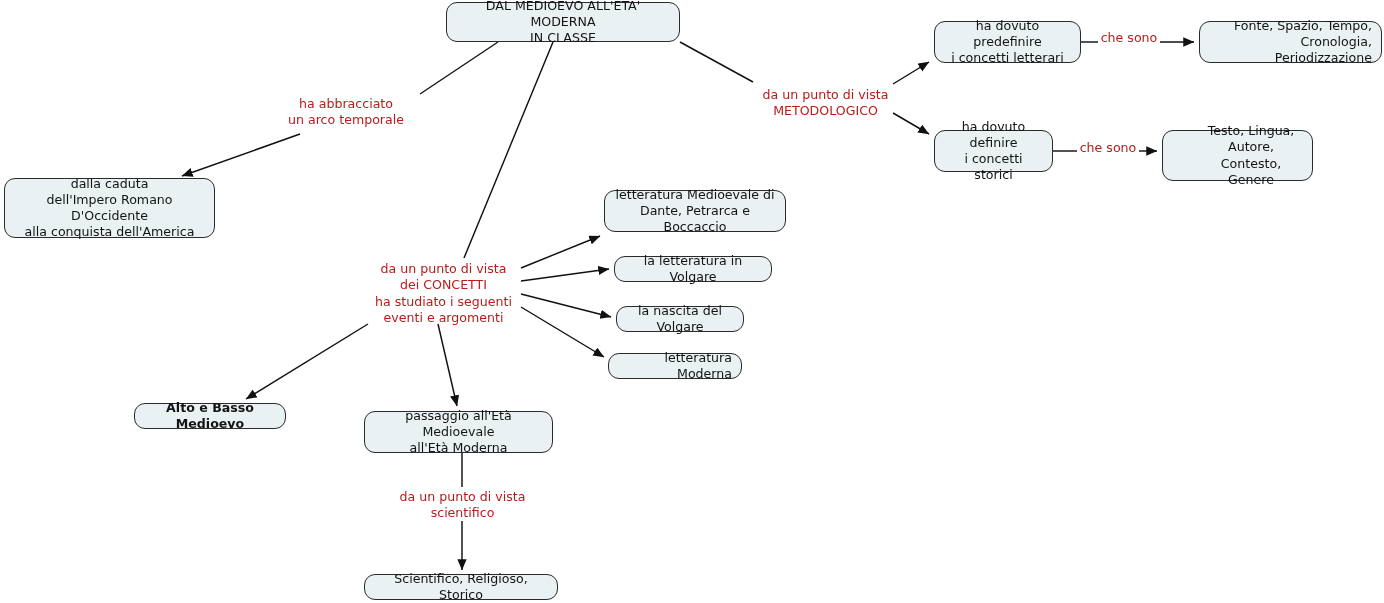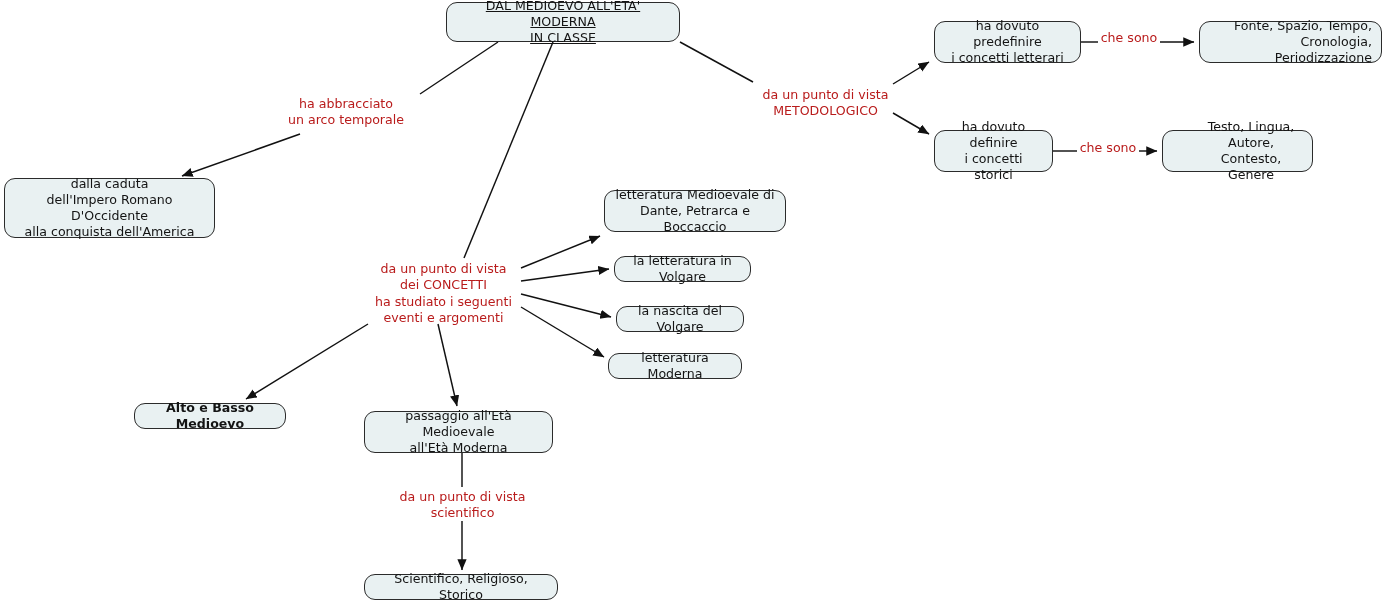--- a/index.html
+++ b/index.html
@@ -93,47 +93,47 @@
 
       <path d="M 368,324 L 246,399" marker-end="url(#arrow)"></path>
 
       <path d="M 438,324 L 457,406" marker-end="url(#arrow)"></path>
 
       <path d="M 462,453 L 462,487"></path>
       <path d="M 462,521 L 462,570" marker-end="url(#arrow)"></path>
     </g>
   </svg>
 
-  <div class="node" style="left:446px; top:2px; width:234px; height:40px;text-decoration:underline;">DAL MEDIOEVO ALL'ETA' MODERNA
+  <div class="node" style="left:446px; top:2px; width:234px; height:40px;">DAL MEDIOEVO ALL'ETA' MODERNA
 IN CLASSE</div>
 
   <div class="node" style="left:4px; top:178px; width:211px; height:60px;">dalla caduta
 dell'Impero Romano D'Occidente
 alla conquista dell'America</div>
 
   <div class="node" style="left:934px; top:21px; width:147px; height:42px;">ha dovuto predefinire
 i concetti letterari</div>
 
   <div class="node" style="left:1199px; top:21px; width:183px; height:42px;text-align:right;">Fonte, Spazio, Tempo,
 Cronologia, Periodizzazione</div>
 
   <div class="node" style="left:934px; top:130px; width:119px; height:42px;">ha dovuto definire
 i concetti storici</div>
 
-  <div class="node" style="left:1162px; top:130px; width:151px; height:42px;padding-left:36px;">Testo, Lingua, Autore,
+  <div class="node" style="left:1162px; top:130px; width:151px; height:51px;padding-left:36px;">Testo, Lingua, Autore,
 Contesto, Genere</div>
 
   <div class="node" style="left:604px; top:190px; width:182px; height:42px;">letteratura Medioevale di
 Dante, Petrarca e Boccaccio</div>
 
-  <div class="node" style="left:614px; top:256px; width:137px; height:26px;">la letteratura in Volgare</div>
+  <div class="node" style="left:614px; top:256px; width:158px; height:26px;">la letteratura in Volgare</div>
 
   <div class="node" style="left:616px; top:306px; width:128px; height:26px;">la nascita del Volgare</div>
 
-  <div class="node" style="left:608px; top:353px; width:134px; height:26px;">letteratura Moderna</div>
+  <div class="node" style="left:608px; top:353px; width:134px; height:26px;text-align:right;">letteratura Moderna</div>
 
   <div class="node" style="left:134px; top:403px; width:152px; height:26px;font-weight:bold;">Alto e Basso Medioevo</div>
 
   <div class="node" style="left:364px; top:411px; width:189px; height:42px;">passaggio all'Età Medioevale
 all'Età Moderna</div>
 
   <div class="node" style="left:364px; top:574px; width:194px; height:26px;">Scientifico, Religioso, Storico</div>
 
   <div class="edge-label" style="left:273px; top:96px; width:146px;">ha abbracciato
 un arco temporale</div>

